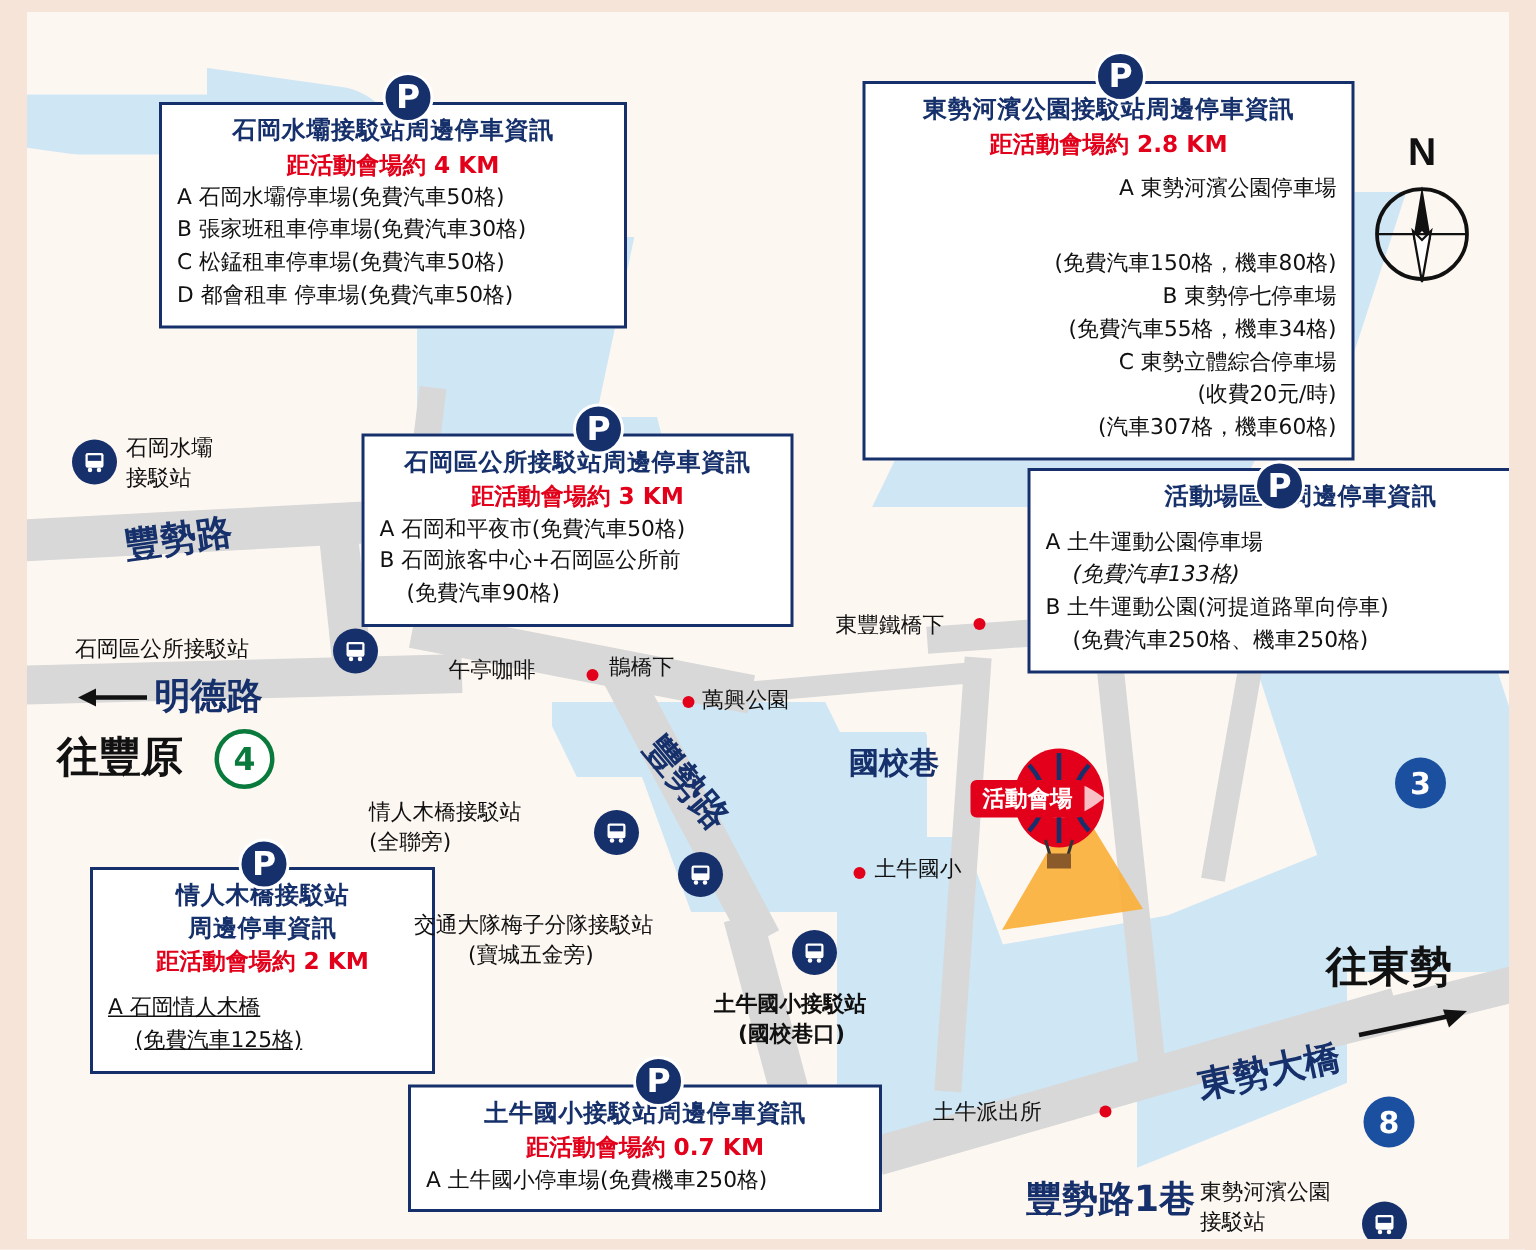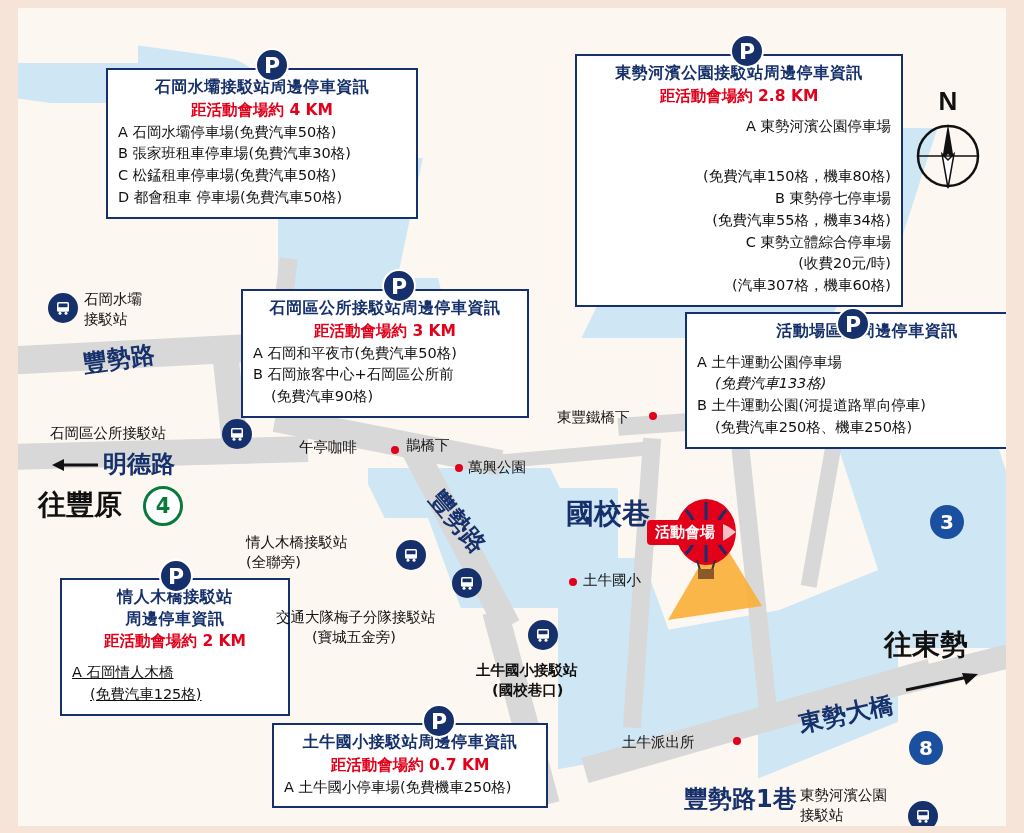--- a/index.html
+++ b/index.html
@@ -187,21 +187,21 @@
     <div class="title">情人木橋接駁站</div>
     <div class="title">周邊停車資訊</div>
     <div class="dist">距活動會場約 2 KM</div>
     <div class="lines" style="margin-top:10px;text-decoration:underline;">
       <div>A 石岡情人木橋</div>
       <div style="padding-left:18px;">  (免費汽車125格)</div>
     </div>
   </div>
 
   <div class="pbadge" style="left:404px; top:696px;">P</div>
-  <div class="infobox" style="left:254px; top:715px; width:276px;">
+  <div class="infobox" style="left:254px; top:715px; width:316px;">
     <div class="title">土牛國小接駁站周邊停車資訊</div>
     <div class="dist">距活動會場約 0.7 KM</div>
     <div class="lines">
       <div>A 土牛國小停車場(免費機車250格)</div>
     </div>
   </div>
 
   <div class="busmark" style="left:30px; top:285px;">
     <svg viewBox="0 0 24 24" fill="#fff">
         <rect x="4" y="4" width="16" height="13" rx="2"></rect>
@@ -300,21 +300,21 @@
   <div class="roadname" style="left:85px; top:440px; font-size:24px;">明德路</div>
   <div class="arrow" style="left:34px; top:448px;">
     <svg width="48" height="18" viewBox="0 0 48 18">
         <line x1="8" y1="9" x2="46" y2="9" stroke="#111" stroke-width="3"></line>
         <polygon points="0,9 12,3 12,15" fill="#111"></polygon>
       </svg>
   </div>
 
   <div class="roadname" style="left:404px; top:498px; font-size:24px; transform:rotate(50deg);">豐勢路</div>
 
-  <div class="roadname" style="left:548px; top:487px; font-size:28px;text-align:right;">國校巷</div>
+  <div class="roadname" style="left:548px; top:487px; font-size:20px;text-align:right;">國校巷</div>
 
   <div class="roadname" style="left:780px; top:690px; font-size:24px; transform:rotate(-12deg);">東勢大橋</div>
 
   <div class="roadname" style="left:666px; top:775px; font-size:24px;">豐勢路1巷</div>
 
   <div class="roadname" style="left:20px; top:478px; font-size:28px; color:#111;">往豐原</div>
   <div class="hwy green" style="left:125px; top:478px; width:40px; height:40px;">4</div>
 
   <div class="roadname" style="left:866px; top:618px; font-size:28px; color:#111;">往東勢</div>
   <div class="arrow" style="left:886px; top:662px;">

